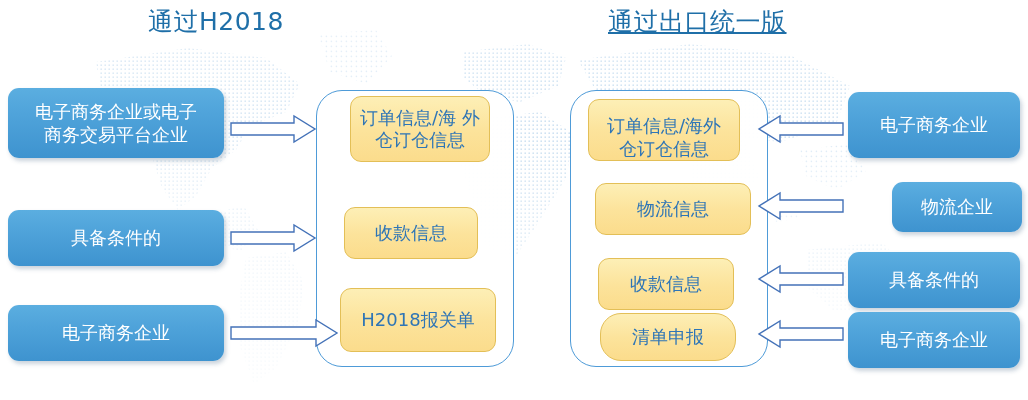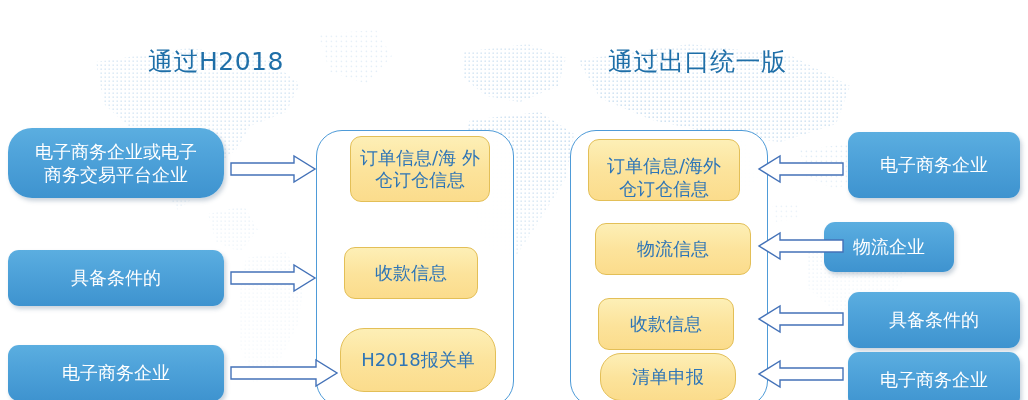--- a/index.html
+++ b/index.html
@@ -36,33 +36,33 @@
     position: absolute;
     inset: 0;
     z-index: 1;
     pointer-events: none;
     background:
       radial-gradient(ellipse 560px 300px at 14% 72%, rgba(255,255,255,0.88) 0%, rgba(255,255,255,0.25) 62%, rgba(255,255,255,0) 100%),
       radial-gradient(ellipse 420px 260px at 86% 78%, rgba(255,255,255,0.80) 0%, rgba(255,255,255,0.20) 64%, rgba(255,255,255,0) 100%),
       linear-gradient(180deg, rgba(255,255,255,0.55) 0%, rgba(255,255,255,0.10) 34%, rgba(255,255,255,0.62) 82%, rgba(255,255,255,0.92) 100%);
   }
 
-  .layer { position: absolute; inset: 0; z-index: 3; margin-top: 40px; }
+  .layer { position: absolute; inset: 0; z-index: 3; }
 
   
   .panel-title {
     position: absolute;
     color: #1F6FA8;
     font-size: 25px;
     line-height: 1.1;
     white-space: nowrap;
     letter-spacing: 0.5px;
   }
   #title-left  { left: 148px; top: 8px; }
-  #title-right { left: 608px; top: 8px; }
+  #title-right { left: 608px; top: 8px; text-decoration: underline; }
 
   
   .actor {
     position: absolute;
     border-radius: 11px;
     background: linear-gradient(180deg, #5BAEE0 0%, #4FA3DA 38%, #3E93CF 100%);
     box-shadow: 2px 3px 4px rgba(80,110,140,0.30);
     color: #ffffff;
     display: flex;
     align-items: center;
@@ -153,21 +153,21 @@
     </svg>
   </div>
   <div class="bg-wash"></div>
 
   <div class="layer">
 
     <div class="panel-title" id="title-left">通过H2018</div>
 
     <div class="panel-title" id="title-right">通过出口统一版</div>
 
-    <div class="actor" style="left:8px; top:88px; width:216px; height:70px;border-radius:24px;">
+    <div class="actor" style="left:8px; top:88px; width:216px; height:70px;">
       <span>
         <span class="t">电子商务企业或电子</span>
         <span class="t">商务交易平台企业</span>
       </span>
     </div>
 
     <div class="actor" style="left:8px; top:210px; width:216px; height:56px;">
       <span>
         <span class="t">具备条件的</span>
       </span>
@@ -203,21 +203,21 @@
         <span class="t">外仓订仓信息</span>
       </span>
     </div>
 
     <div class="chip" style="left:344px; top:207px; width:134px; height:52px;">
       <span>
         <span class="t">收款信息</span>
       </span>
     </div>
 
-    <div class="chip" style="left:340px; top:288px; width:156px; height:64px;border-radius:24px;">
+    <div class="chip" style="left:340px; top:288px; width:156px; height:64px;">
       <span>
         <span class="t">H2018报关单</span>
       </span>
     </div>
 
     <div class="container-box" style="left:570px; top:90px; width:196px; height:275px;"></div>
 
     <div class="chip" style="left:588px; top:99px; width:152px; height:62px;align-items:flex-end;">
       <span>
         <span class="t">订单信息/海外</span>
@@ -263,21 +263,21 @@
         <path d="M85 8 H22 V1 L1 14 L22 27 V20 H85 Z"></path>
       </svg>
     </div>
 
     <div class="actor" style="left:848px; top:92px; width:172px; height:66px;">
       <span>
         <span class="t">电子商务企业</span>
       </span>
     </div>
 
-    <div class="actor" style="left:824px; top:182px; width:130px; height:50px;">
+    <div class="actor" style="left:892px; top:182px; width:130px; height:50px;">
       <span>
         <span class="t">物流企业</span>
       </span>
     </div>
 
     <div class="actor" style="left:848px; top:252px; width:172px; height:56px;">
       <span>
         <span class="t">具备条件的</span>
       </span>
     </div>

